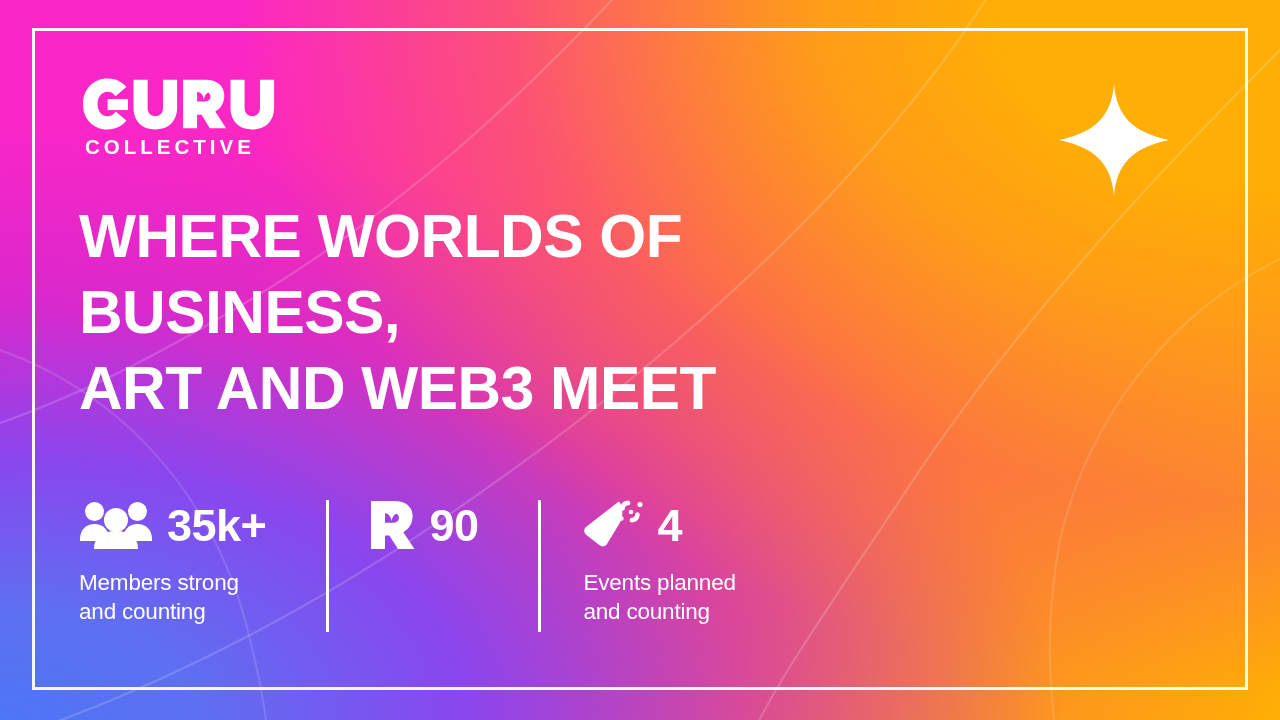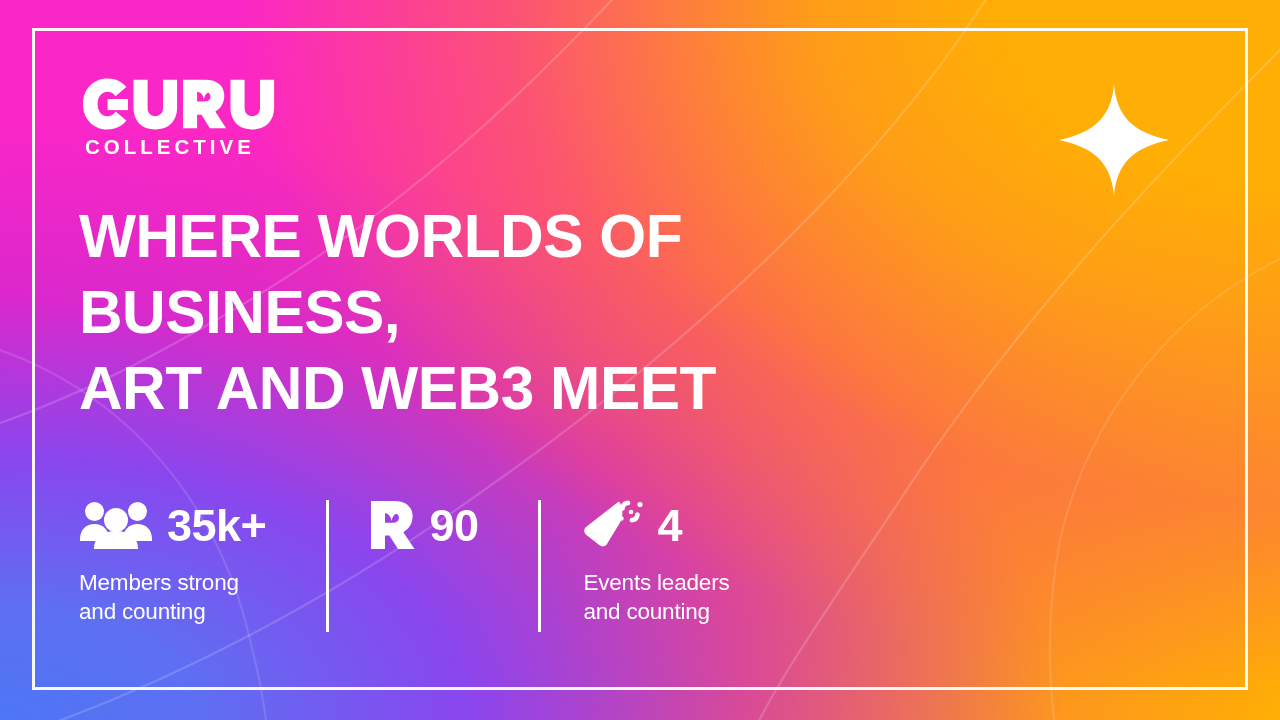--- a/index.html
+++ b/index.html
@@ -261,18 +261,18 @@
               <circle cx="57.0" cy="5.5" r="2.6"></circle>
               <circle cx="48.0" cy="13.0" r="2.3"></circle>
               <circle cx="38.5" cy="19.5" r="2.2"></circle>
             </g>
 
             <path d="M11.5 30.2 L30.2 11.5 C32.6 16.7 32.0 22.8 28.5 27.5 L22.3 37.0 Z" fill="none"></path>
           </svg>
         </span>
         <span class="stat-value">4</span>
       </div>
-      <div class="stat-label">Events leaders
+      <div class="stat-label">Events planned
 and counting</div>
     </div>
 
   </div>
 </div>
 
 </body></html>

